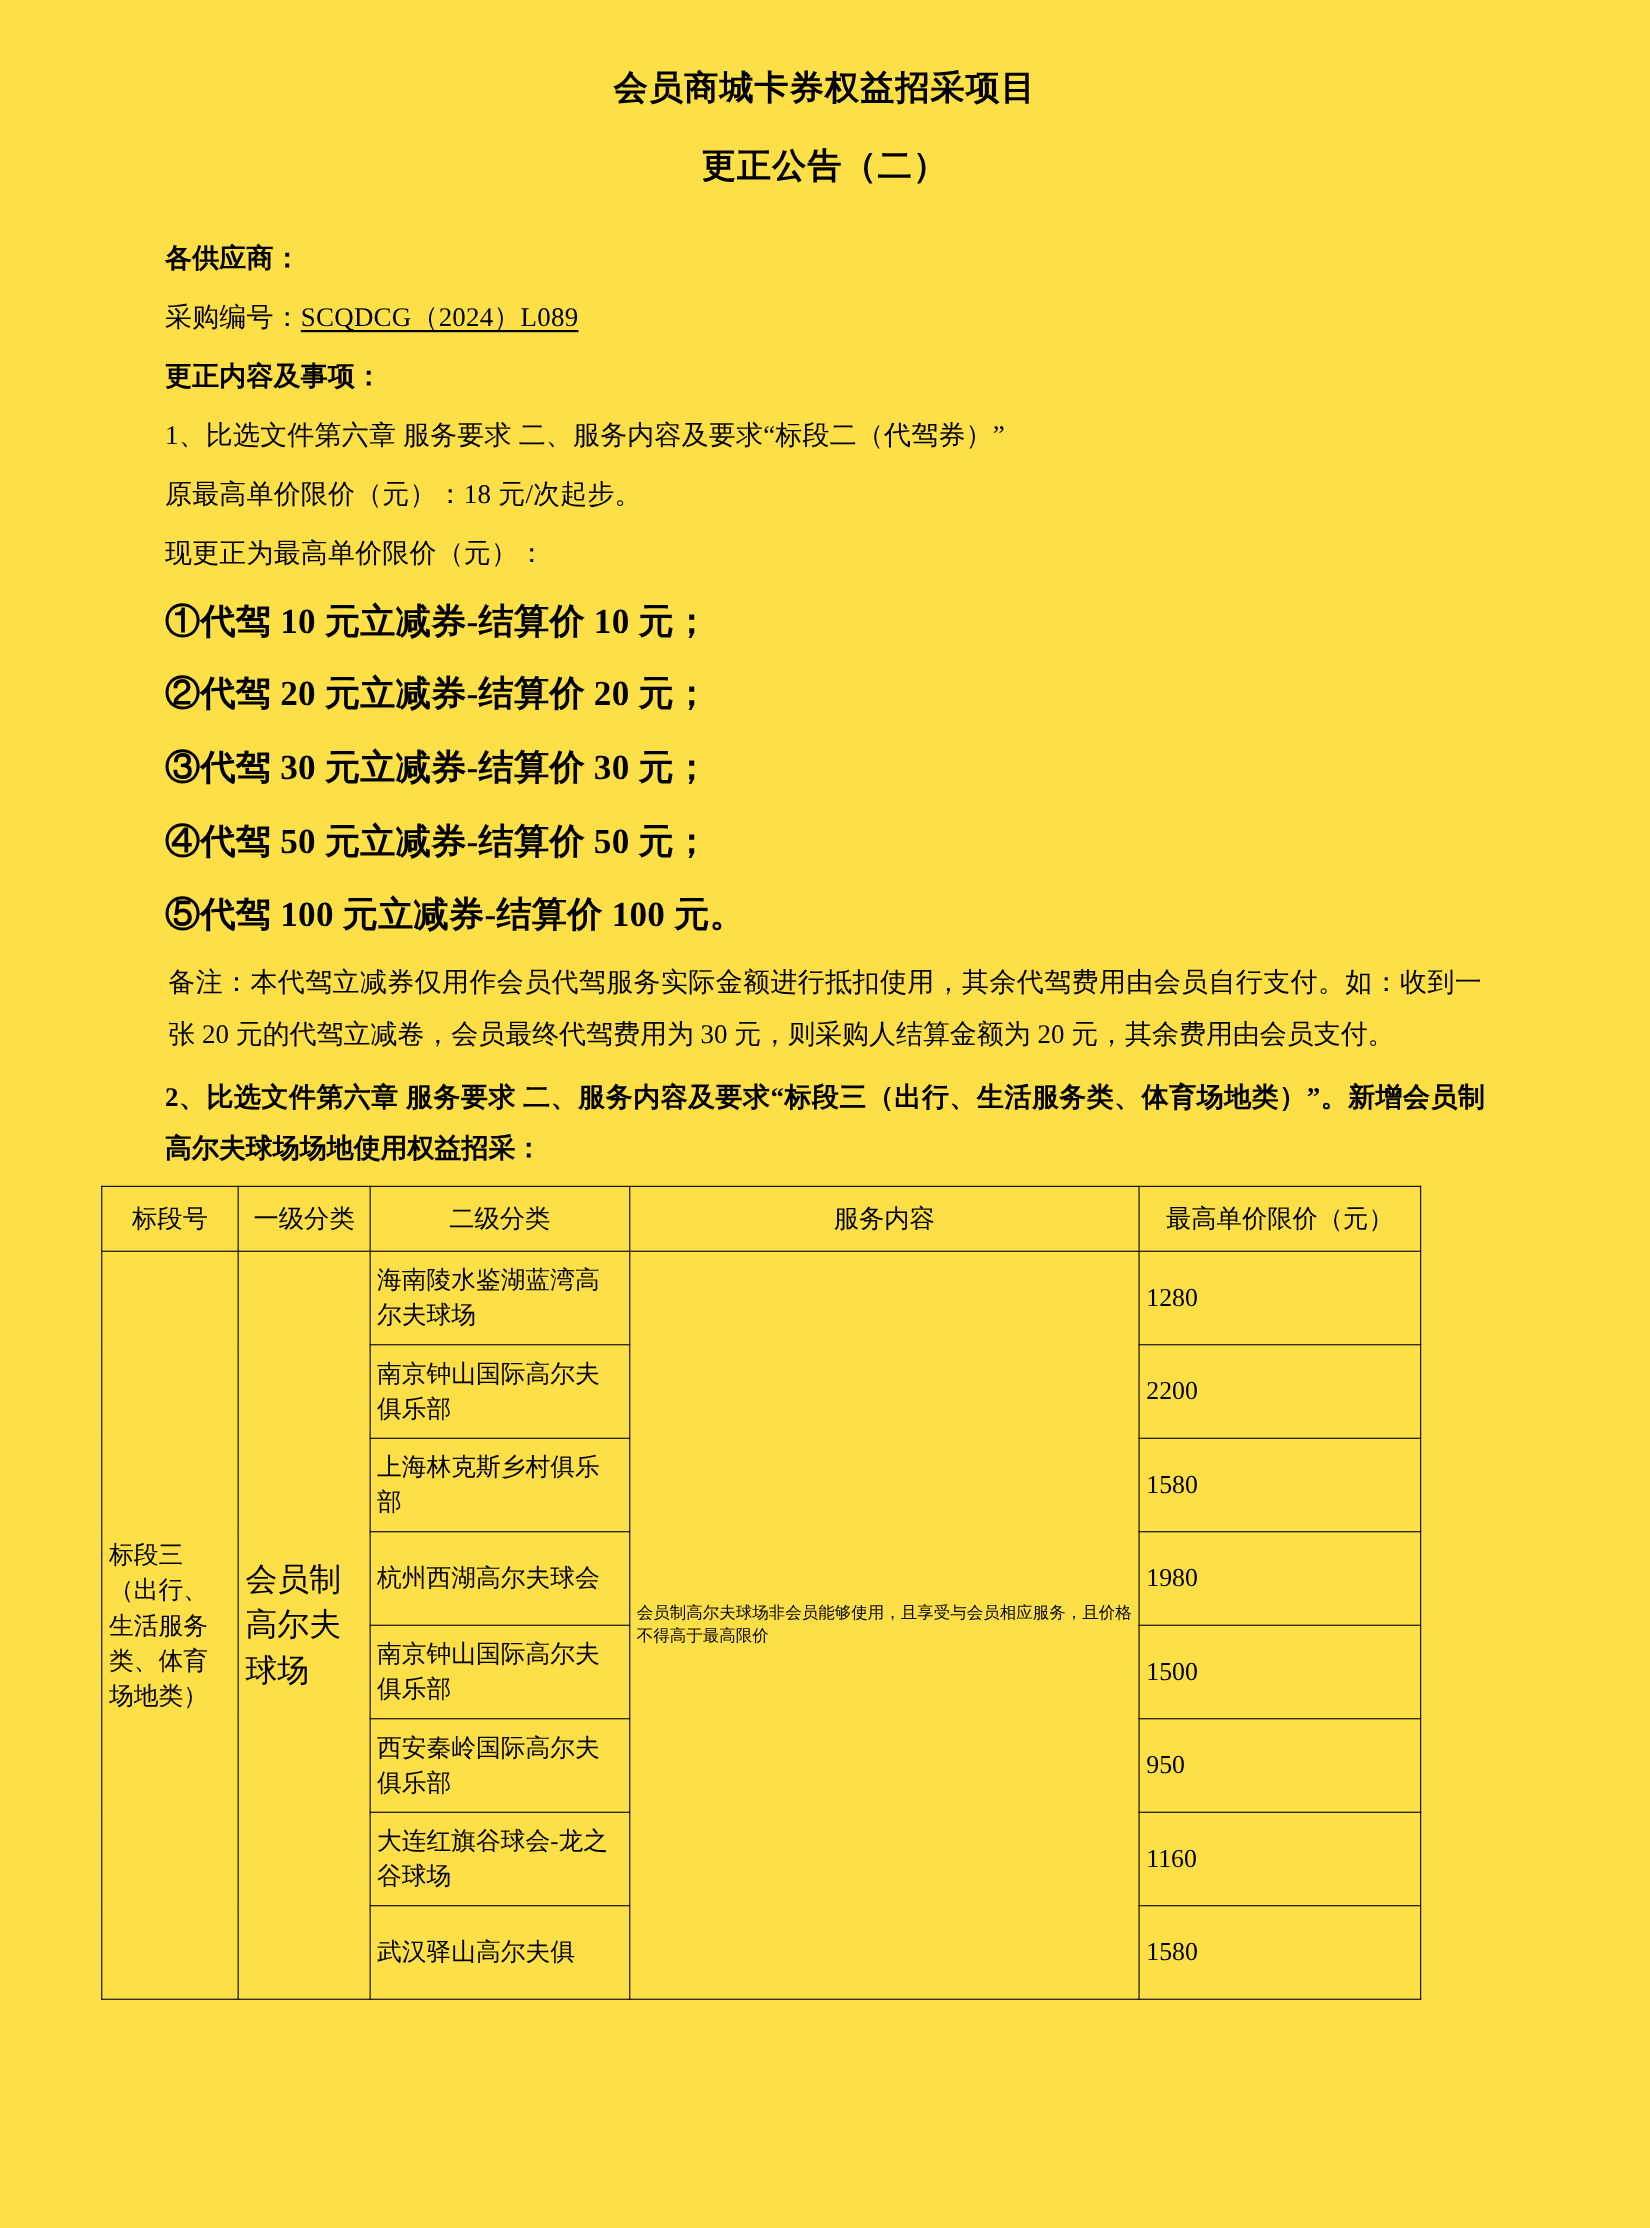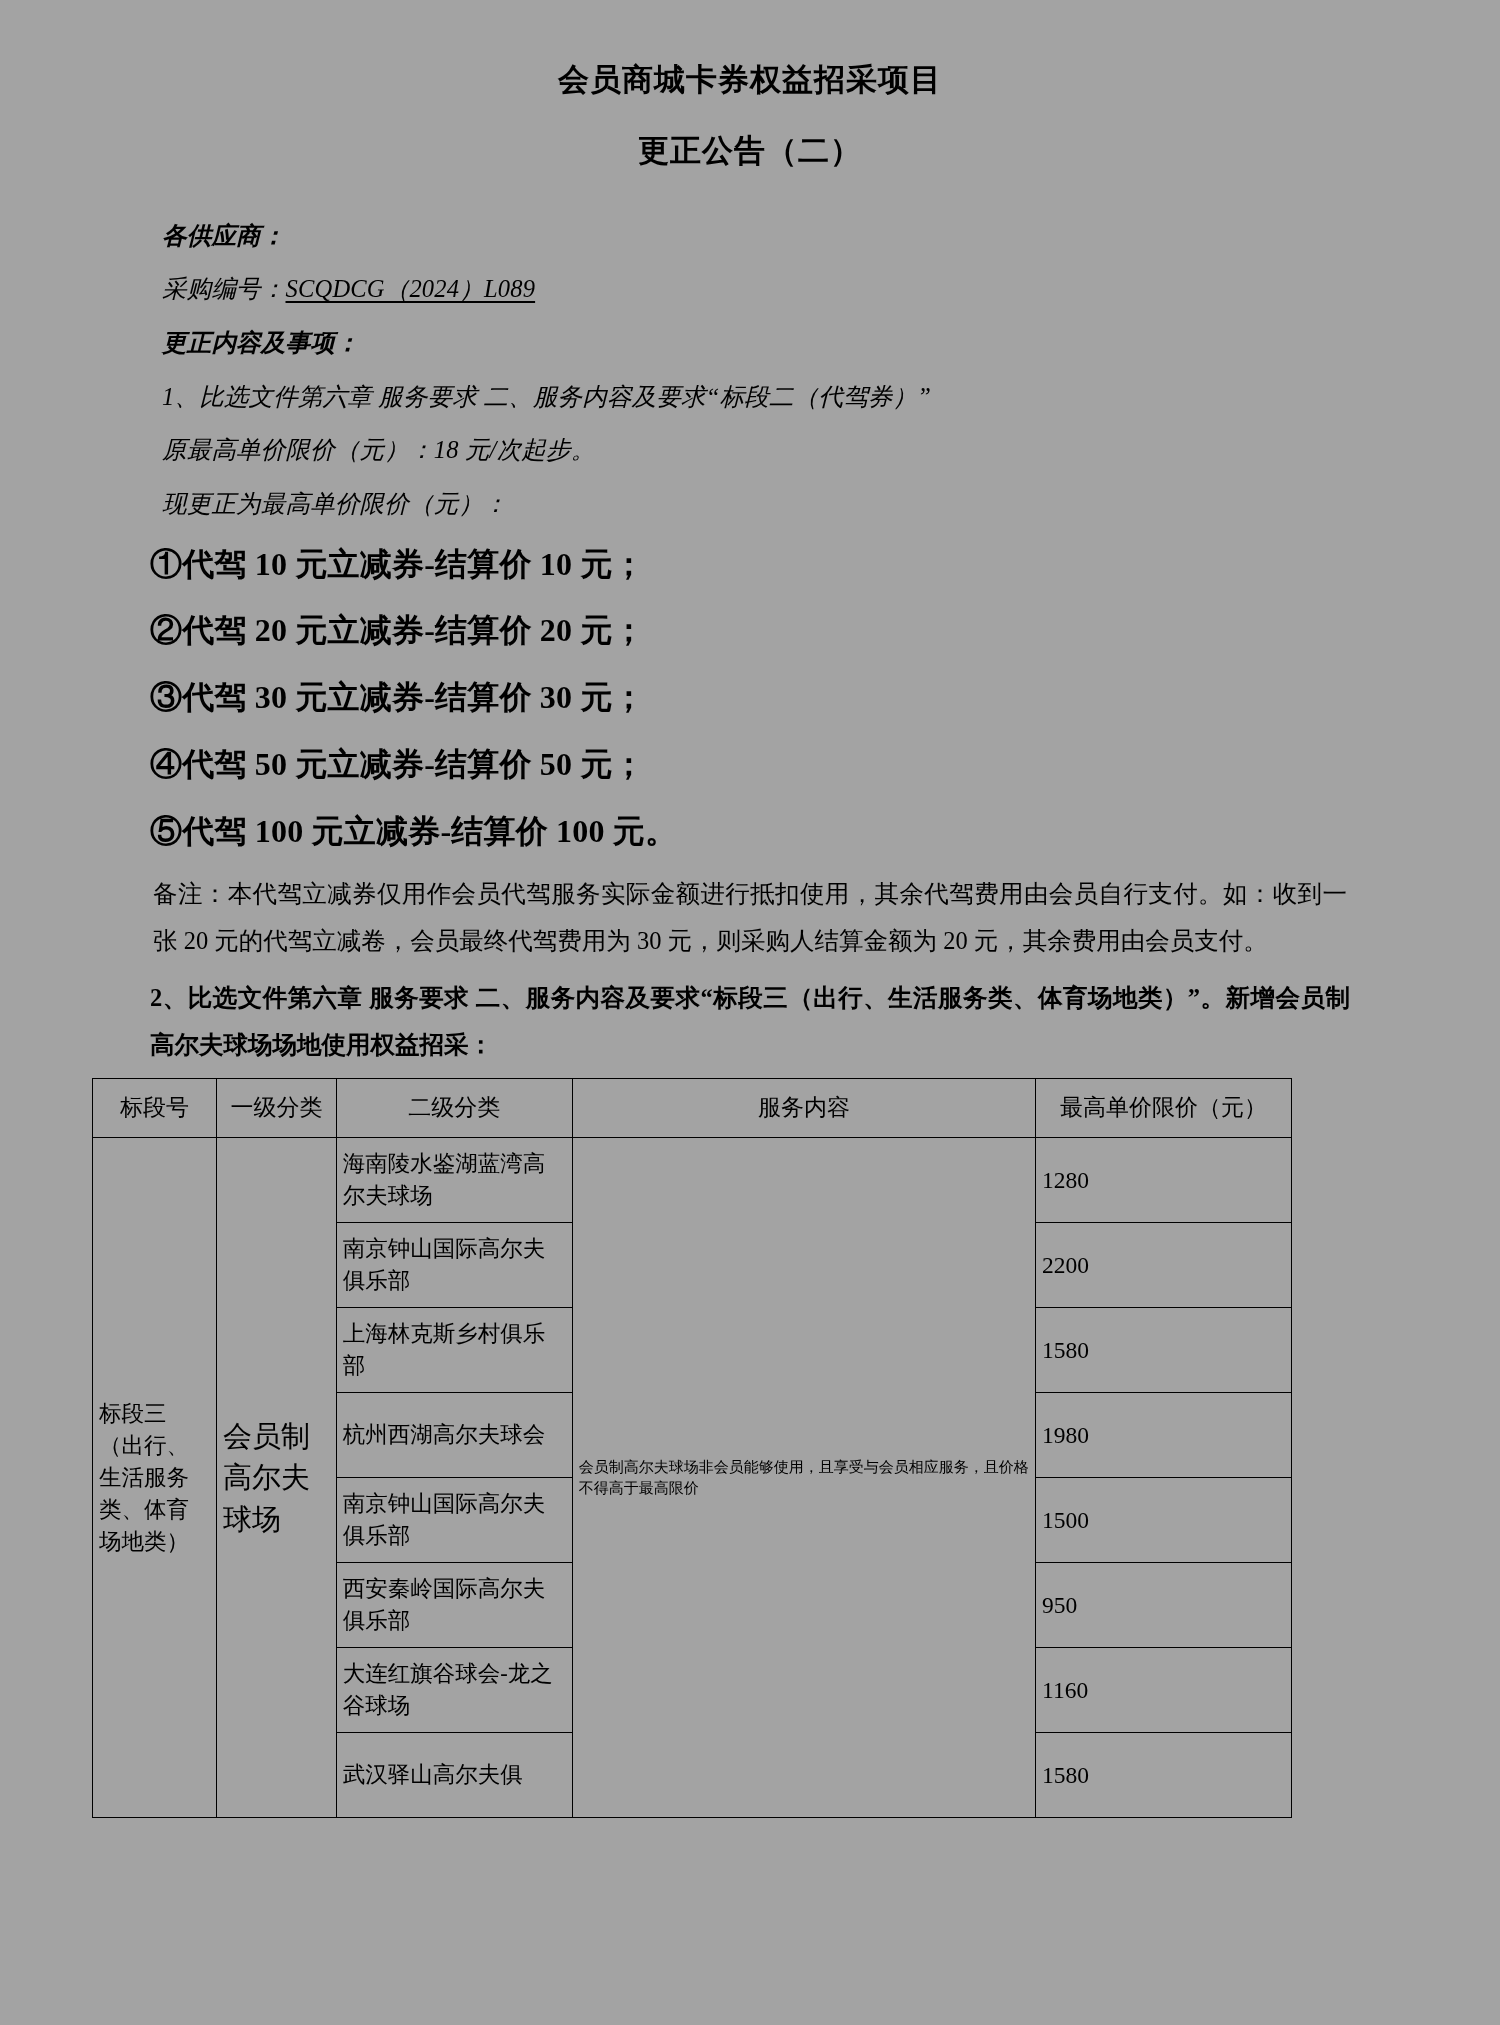--- a/index.html
+++ b/index.html
@@ -13,21 +13,21 @@
     font-family: "Liberation Serif", "DejaVu Serif", serif;
     color: #000000;
     -webkit-font-smoothing: antialiased;
   }
   .page {
     position: relative;
     width: 1500px;
     min-height: 2025px;
     box-sizing: border-box;
     padding: 44px 150px 0 150px;
-    background: #a3a3a3;
+    background: #fde047;
   }
   .doc-title {
     text-align: center;
     font-size: 31px;
     font-weight: bold;
     letter-spacing: 1px;
     line-height: 1.45;
     margin: 14px 0 0 0;
   }
   .doc-subtitle {
@@ -37,24 +37,23 @@
     letter-spacing: 1px;
     line-height: 1.45;
     margin: 26px 0 0 0;
   }
   .body-block {
     margin-top: 40px;
   }
   p.line {
     font-size: 24.5px;
     line-height: 1.78;
-    margin: 0 0 10px 12px;
+    margin: 0 0 10px 0;
     text-align: justify;
     letter-spacing: 0.2px;
-    font-style: italic;
   }
   p.line.bold {
     font-weight: bold;
   }
   .uline {
     text-decoration: underline;
     text-underline-offset: 4px;
   }
   p.coupon {
     font-weight: bold;

